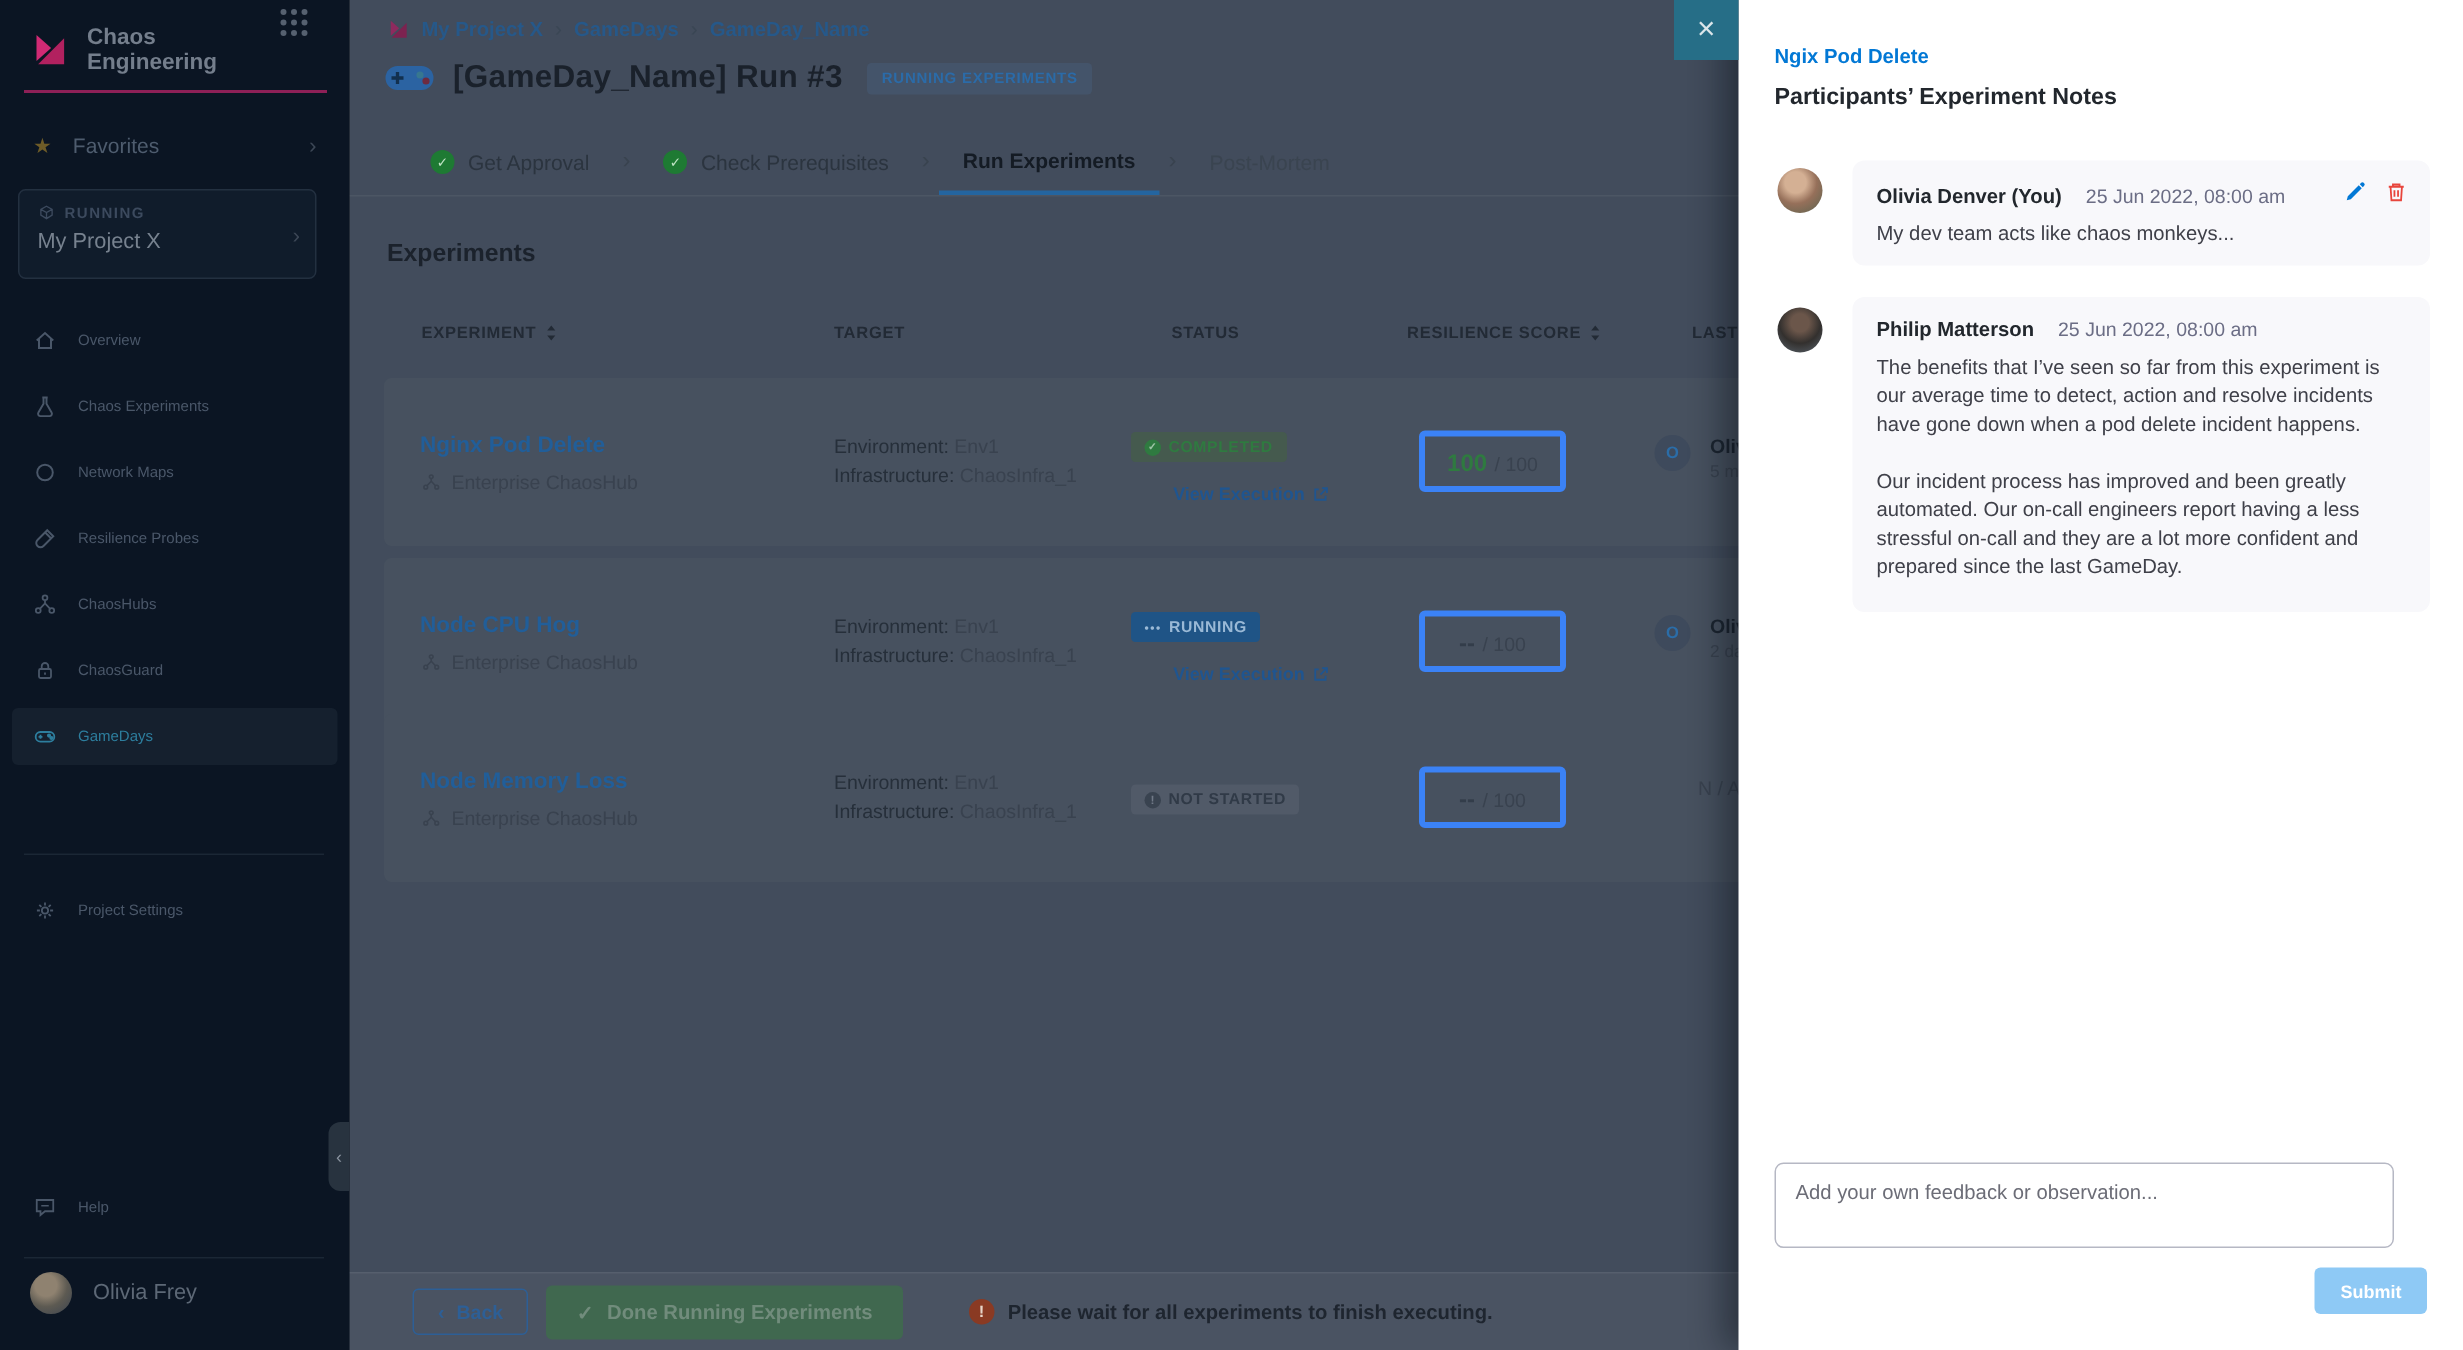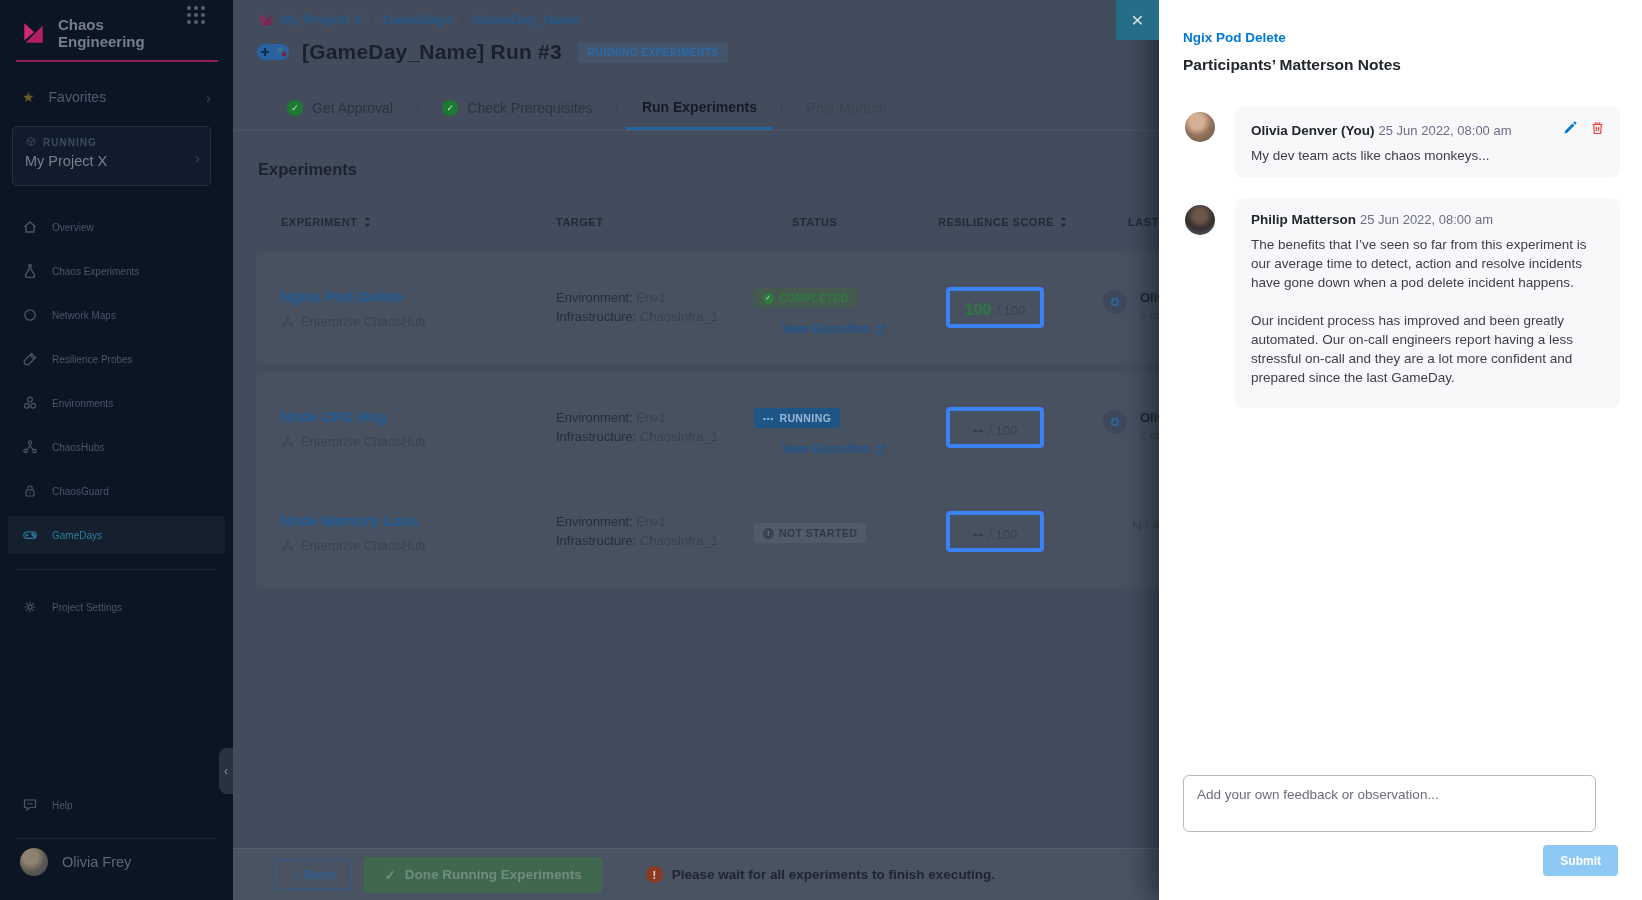--- a/index.html
+++ b/index.html
@@ -90,21 +90,21 @@
   .drawer { position:absolute; left:1159px; top:0; width:483px; height:900px; background:#ffffff; z-index:5; box-shadow:-10px 0 22px rgba(5,10,18,.45); }
   .close-btn { position:absolute; left:-43px; top:0; width:43px; height:40px; background:#266e87; color:#dbe6ea; font-size:21px; line-height:40px; text-align:center; cursor:pointer; }
   .drawer-link { position:absolute; left:24px; top:30px; font-size:13.5px; font-weight:bold; color:#0278d5; cursor:pointer; }
   .drawer-title { position:absolute; left:24px; top:56px; font-size:15.5px; font-weight:bold; color:#22272d; }
   .comment-avatar { position:absolute; width:30px; height:30px; border-radius:50%; }
   .avatar-olivia { left:26px; top:112px; background:radial-gradient(circle at 40% 32%, #d4b094 0 26%, #96705a 52%, #58624e 100%); }
   .avatar-philip { left:26px; top:205px; background:radial-gradient(circle at 50% 34%, #6b564a 0 24%, #33302e 55%, #5a646e 100%); }
   .comment-card { position:absolute; left:76px; width:385px; background:#f8f8fb; border-radius:8px; padding:14px 16px; }
   .card-1 { top:107px; height:70px; }
   .card-2 { top:198px; height:210px; }
-  .comment-head { display:flex; align-items:baseline; gap:4px; }
+  .comment-head { display:flex; align-items:baseline; gap:16px; }
   .comment-author { font-size:13.5px; font-weight:bold; color:#22272d; }
   .comment-time { font-size:13px; color:#6b6d85; }
   .comment-actions { margin-left:auto; display:flex; gap:14px; align-items:center; }
   .icon-btn { cursor:pointer; display:flex; }
   .comment-body { margin-top:8px; font-size:13.5px; line-height:19px; color:#3f4049; }
   .comment-body p + p { margin-top:19px; }
   .composer { position:absolute; left:24px; top:775px; width:413px; height:57px; border:1px solid #b6b8c4; border-radius:6px; padding:11px 13px; font-size:13.5px; color:#3f4049; font-family:inherit; resize:none; outline:none; }
   .composer::placeholder { color:#6c6d77; }
   .submit-btn { position:absolute; right:24px; top:845px; height:31px; padding:0 17px; background:#8ec9f5; border:none; border-radius:4px; color:#ffffff; font-size:12px; font-weight:bold; cursor:pointer; font-family:inherit; }
 </style>
@@ -174,28 +174,20 @@
         <span>Network Maps</span>
       </div>
       <div class="nav-item">
         <svg class="nicon" viewBox="0 0 16 16" fill="none" stroke="currentColor" stroke-width="1.3">
             <path d="M9.5 2.5l4 4-6.5 6.5a2.8 2.8 0 1 1-4-4zM8.3 4.2l3.5 3.5"></path>
           </svg>
         <span>Resilience Probes</span>
       </div>
       <div class="nav-item">
         <svg class="nicon" viewBox="0 0 16 16" fill="none" stroke="currentColor" stroke-width="1.2">
-            <circle cx="8" cy="4.6" r="2.4"></circle>
-            <circle cx="4.8" cy="10.8" r="2.4"></circle>
-            <circle cx="11.2" cy="10.8" r="2.4"></circle>
-          </svg>
-        <span>Environments</span>
-      </div>
-      <div class="nav-item">
-        <svg class="nicon" viewBox="0 0 16 16" fill="none" stroke="currentColor" stroke-width="1.2">
             <circle cx="8" cy="3.5" r="1.6"></circle>
             <circle cx="3.5" cy="12" r="1.6"></circle>
             <circle cx="12.5" cy="12" r="1.6"></circle>
             <path d="M8 5.1v2.1M8 7.2l-3.3 3.5M8 7.2l3.3 3.5"></path>
           </svg>
         <span>ChaosHubs</span>
       </div>
       <div class="nav-item">
         <svg class="nicon" viewBox="0 0 16 16" fill="none" stroke="currentColor" stroke-width="1.2">
             <rect x="4" y="7" width="8" height="6" rx="1"></rect>
@@ -294,21 +286,21 @@
       <div class="th sortable" style="left:25px">
         <span>EXPERIMENT</span>
         <svg width="9" height="12" viewBox="0 0 10 12" fill="currentColor">
             <path d="M5 0.5l3 3.6H2z"></path>
             <path d="M5 11.5L2 7.9h6z"></path>
           </svg>
       </div>
       <div class="th" style="left:300px">
           <span>TARGET</span>
         </div>
-      <div class="th" style="left:536px">
+      <div class="th" style="left:525px">
           <span>STATUS</span>
         </div>
       <div class="th sortable" style="left:682px">
         <span>RESILIENCE SCORE</span>
         <svg width="9" height="12" viewBox="0 0 10 12" fill="currentColor">
             <path d="M5 0.5l3 3.6H2z"></path>
             <path d="M5 11.5L2 7.9h6z"></path>
           </svg>
       </div>
       <div class="th" style="left:872px">
@@ -436,21 +428,21 @@
       <div class="warn-wrap">
         <span class="warn-icon">!</span>
         <span class="warn-text">Please wait for all experiments to finish executing.</span>
       </div>
     </div>
   </main>
 
   <section class="drawer">
     <div class="close-btn">×</div>
     <div class="drawer-link">Ngix Pod Delete</div>
-    <div class="drawer-title">Participants’ Matterson Notes</div>
+    <div class="drawer-title">Participants’ Experiment Notes</div>
 
     <div class="comment-avatar avatar-olivia"></div>
     <div class="comment-card card-1">
       <div class="comment-head">
         <span class="comment-author">Olivia Denver (You)</span>
         <span class="comment-time">25 Jun 2022, 08:00 am</span>
         <span class="comment-actions">
           <span class="icon-btn">
             <svg width="14" height="14" viewBox="0 0 14 14">
                 <path fill="#0278d5" d="M1.5 12.5l.7-2.7 7.3-7.3 2 2-7.3 7.3zM10.2 1.8l.9-.9a1.2 1.2 0 0 1 1.7 0l.3.3a1.2 1.2 0 0 1 0 1.7l-.9.9z"></path>

